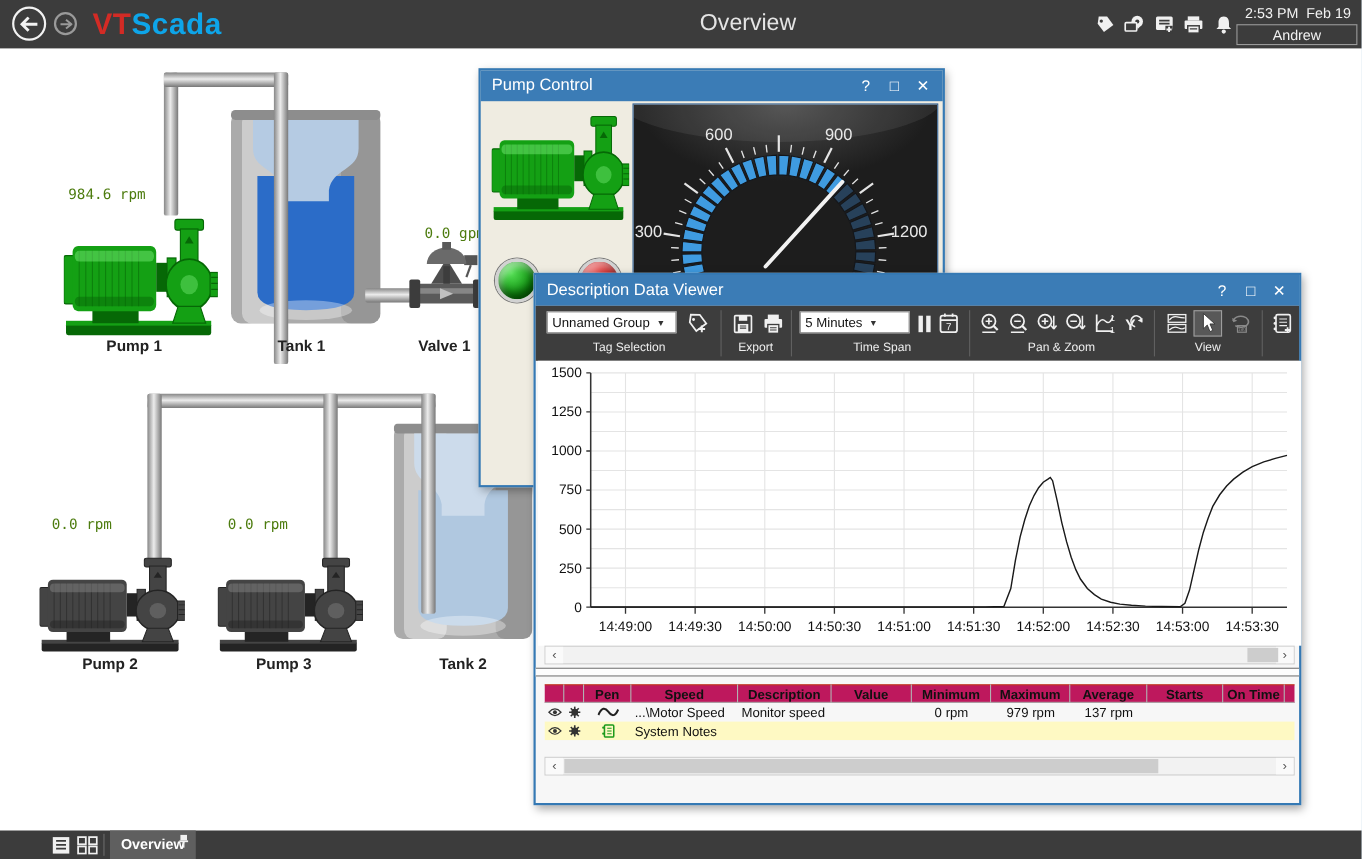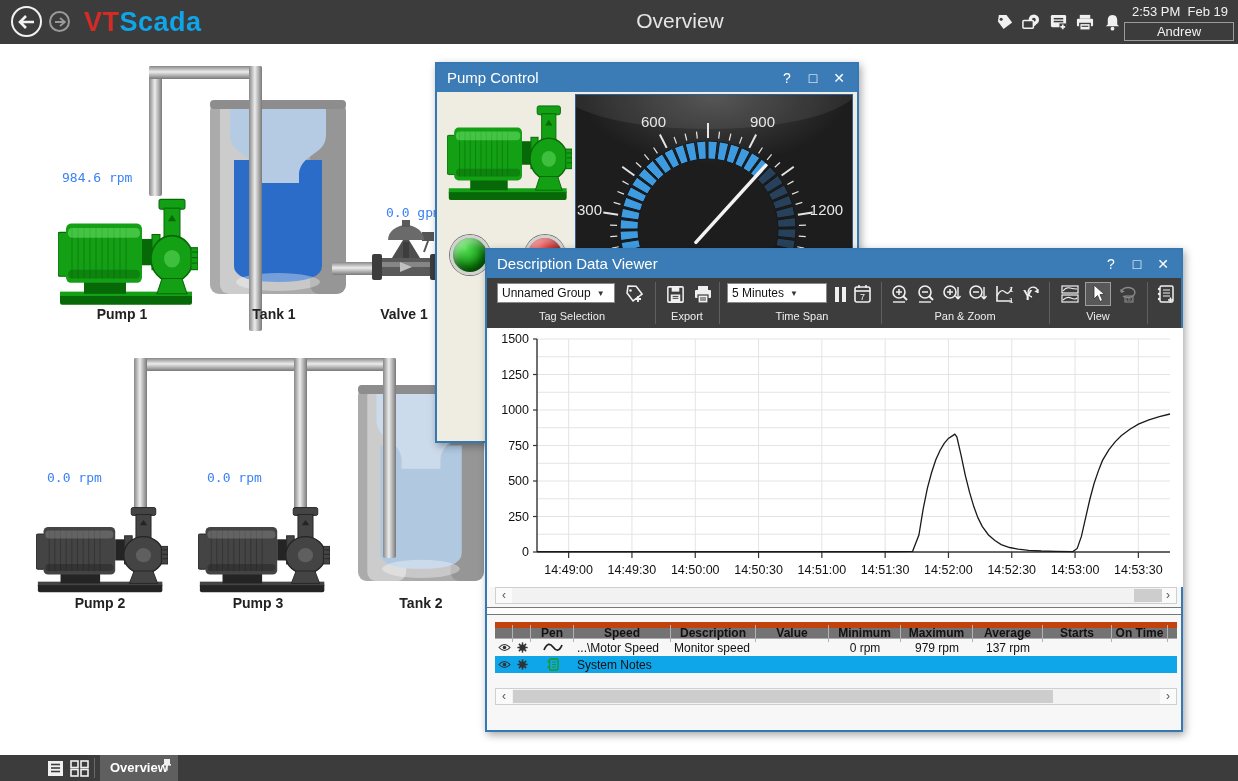--- a/index.html
+++ b/index.html
@@ -18,21 +18,21 @@
   .top-icons { position:absolute; left:994px; top:12px; display:flex; gap:7px; }
   .top-icons .tic { width:20px; height:20px; display:flex; align-items:center; justify-content:center; }
   .clock { position:absolute; left:1128px; top:4px; width:104px; text-align:center; color:#f2f2f2; font-size:13px; }
   .userbox { position:absolute; left:1124px; top:22px; width:110px; height:19px; border:1px solid #9a9a9a; color:#f2f2f2; font-size:13px; text-align:center; line-height:17px; }
 
   
   .canvas { position:absolute; left:0; top:44px; width:1238px; height:711px; background:#ffffff; z-index:1; }
   .pipe-h { position:absolute; background:linear-gradient(#878787,#ececec 45%,#787878); border-radius:2px; }
   .pipe-v { position:absolute; background:linear-gradient(90deg,#878787,#ececec 45%,#787878); border-radius:2px; }
   .equip { position:absolute; }
-  .mono-label { position:absolute; font-family:"DejaVu Sans Mono", monospace; font-size:13px; color:#3b82f6; }
+  .mono-label { position:absolute; font-family:"DejaVu Sans Mono", monospace; font-size:13px; color:#4d7c0f; }
   .caption { position:absolute; width:90px; text-align:center; font-size:14px; font-weight:bold; color:#222; }
 
   
   .window { position:absolute; border:2px solid #3579b4; background:#f0f0f0; box-shadow:2px 3px 8px rgba(0,0,0,.35); }
   .titlebar { position:absolute; left:0; top:0; right:0; height:28px; background:#3b7cb6; color:#fff; font-size:15px; line-height:28px; padding-left:10px; }
   .win-ctl { position:absolute; top:0; width:24px; height:28px; color:#fff; text-align:center; line-height:28px; font-size:14px; cursor:default; }
 
   
   .win-pc { left:435px; top:62px; width:424px; height:381px; background:#efece1; z-index:5; }
   .btn-round { position:absolute; width:40px; height:40px; border-radius:50%; border:3px solid #d2d2d2; box-shadow:0 0 0 1px #777, inset -3px -6px 8px rgba(0,0,0,.45), inset 3px 5px 6px rgba(255,255,255,.45); }
@@ -51,25 +51,25 @@
   .pause-bars { position:absolute; top:9px; display:flex; gap:3px; }
   .pause-bars span { width:4px; height:15px; background:#f0f0f0; display:block; }
   .tb-active { background:#585858; border:1px solid #9d9d9d; }
   .hdv-plot { position:absolute; left:2px; top:78px; width:694px; height:259px; background:#fff; }
   .scrollbar { position:absolute; height:17px; background:#f2f2f2; border:1px solid #cfcfcf; font-size:12px; color:#555; }
   .sb-arrow { position:absolute; top:0; width:16px; height:15px; text-align:center; line-height:14px; background:#fafafa; }
   .sb-thumb { position:absolute; top:1px; height:13px; background:#cdcdcd; }
   .hdv-divider { position:absolute; left:0; right:0; top:357px; height:8px; background:#fdfdfd; border-top:1px solid #777; border-bottom:1px solid #777; }
   .hdv-table { position:absolute; left:8px; top:372px; width:682px; font-size:12px; color:#111; overflow:hidden; }
   .trow { display:flex; height:17px; align-items:center; }
-  .trow.hdr { background:#737373; border-top:6px solid #c2410c; border-bottom:1px solid #aaa; font-weight:600; }
+  .trow.hdr { background:#be185d; border-top:1px solid #c2410c; border-bottom:1px solid #aaa; font-weight:600; }
   .trow.hdr .tcell { border-right:1px solid #b2b2b2; }
   .tcell { height:17px; line-height:16px; overflow:hidden; white-space:nowrap; flex:0 0 auto; display:flex; align-items:center; justify-content:center; }
   .tcell.left { justify-content:flex-start; padding-left:3px; }
-  .row-notes { background:#0ea5e9; }
+  .row-notes { background:#fef9c3; }
   .hdv-tabs { position:absolute; left:0; right:0; top:458px; height:24px; background:#ececec; border-top:1px solid #c9c9c9; }
   .ftab { position:absolute; top:0; height:22px; line-height:22px; text-align:center; font-size:12px; color:#333; clip-path:polygon(0 0, 100% 0, calc(100% - 9px) 100%, 9px 100%); background:#e4e4e4; }
   .ftab.active { background:#fff; font-weight:bold; color:#000; }
 
   
   .taskbar { position:absolute; left:0; top:755px; width:1238px; height:26px; background:#3c3c3c; z-index:10; }
   .tk-icon { position:absolute; top:3px; width:22px; height:20px; display:flex; align-items:center; justify-content:center; }
   .tk-sep { position:absolute; left:94px; top:3px; width:1px; height:20px; background:#6a6a6a; }
   .tk-tab { position:absolute; left:100px; top:0; width:78px; height:26px; background:#5f5f5f; color:#fff; font-size:13px; font-weight:bold; line-height:26px; padding-left:10px; }
   .tk-pin { position:absolute; right:6px; top:3px; }

